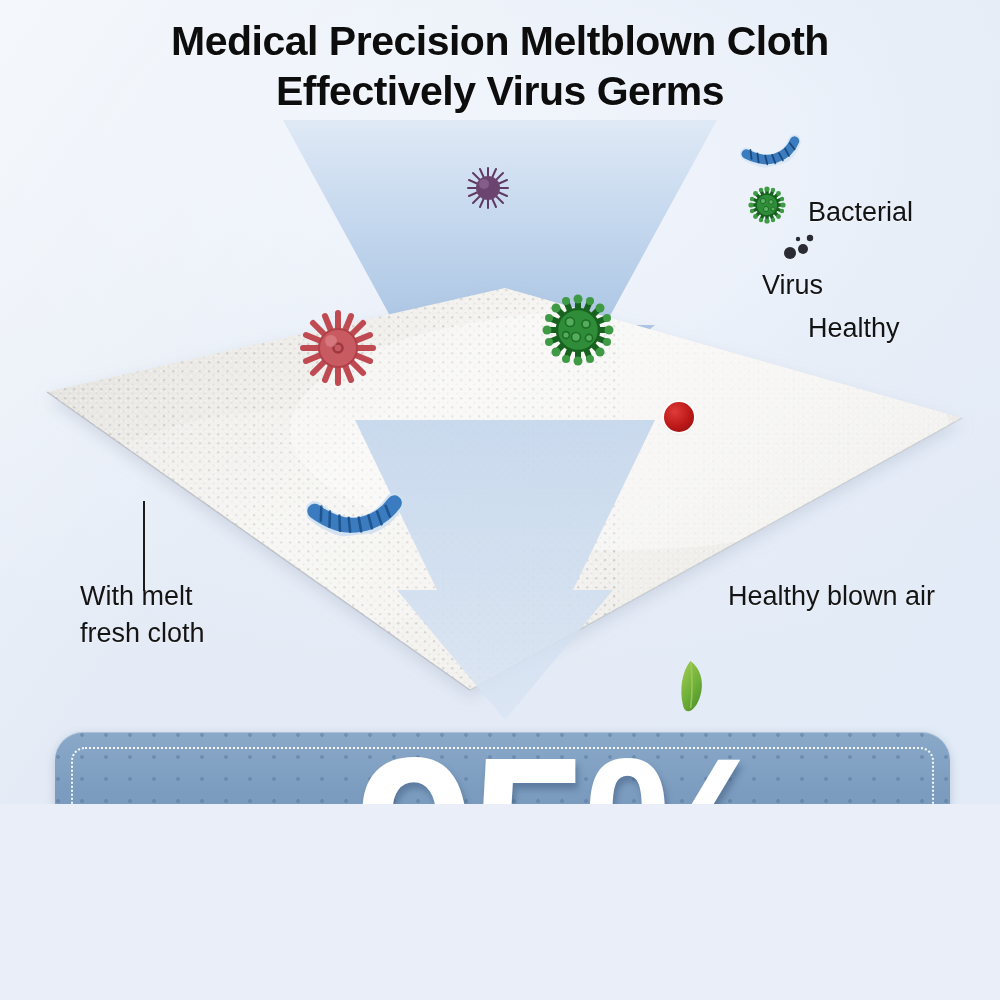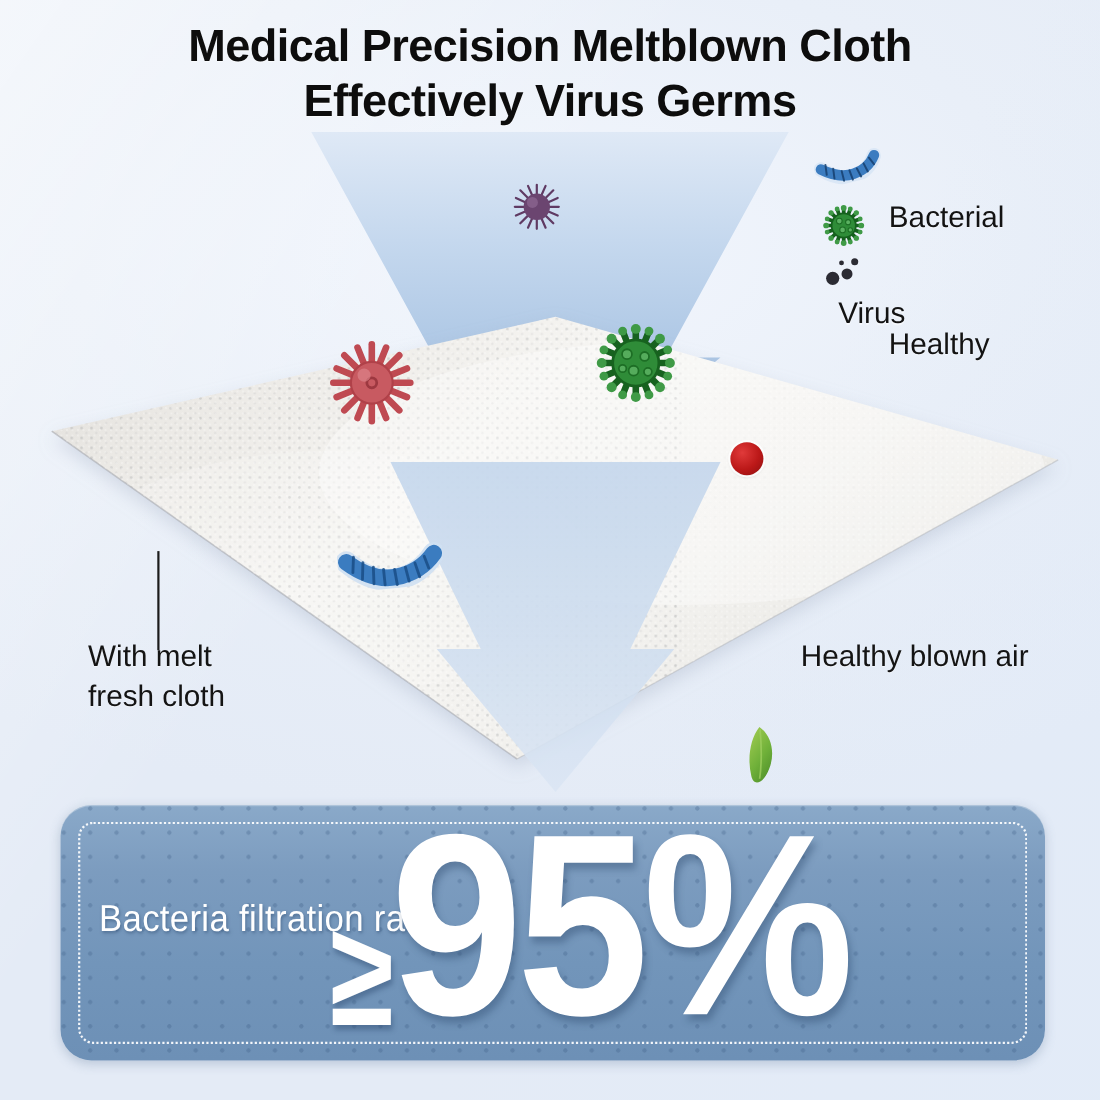--- a/index.html
+++ b/index.html
@@ -2,21 +2,21 @@
 <html><head>
 <meta charset="utf-8">
 <style>
   html,body{margin:0;padding:0;}
   body{
     width:1000px;height:1000px;overflow:hidden;
     font-family:"Liberation Sans","DejaVu Sans",sans-serif;
     background:#e9eef8;
   }
   #stage{
-    position:relative;width:1000px;height:1000px;overflow:hidden;
+    position:relative;width:1000px;height:804px;overflow:hidden;
     background:
       radial-gradient(ellipse 900px 520px at 50% 22%, #f2f6fd 0%, #e9eff8 48%, #e4ebf6 100%),
       linear-gradient(160deg,#eaeff8 0%,#e7edf7 55%,#e3eaf5 100%);
   }
   
   .wash{position:absolute;inset:0;pointer-events:none;
     background:linear-gradient(125deg, rgba(255,255,255,.55) 0%, rgba(255,255,255,0) 38%),
                linear-gradient(300deg, rgba(226,235,248,.8) 0%, rgba(255,255,255,0) 40%);}
 
   
@@ -38,21 +38,21 @@
     width:100%;height:100%;
   }
 
   
   .germ{position:absolute;z-index:20;}
   .leaf{position:absolute;z-index:20;}
   .impurity-dot{position:absolute;z-index:20;border-radius:50%;}
 
   
   .legend{position:absolute;z-index:30;}
-  .legend-row{position:absolute;display:flex;align-items:flex-start;}
+  .legend-row{position:absolute;display:flex;align-items:flex-end;}
   .legend-label{
     font-size:27px;color:#131313;white-space:nowrap;
     text-shadow:0 1px 0 rgba(255,255,255,.5);
   }
   .legend-icon{width:46px;height:46px;display:flex;align-items:center;justify-content:center;}
 
   
   .callout{position:absolute;z-index:30;font-size:27px;color:#141414;line-height:37px;
     text-shadow:0 1px 0 rgba(255,255,255,.5);}
   .leader{position:absolute;z-index:29;background:#1b1b1b;}

